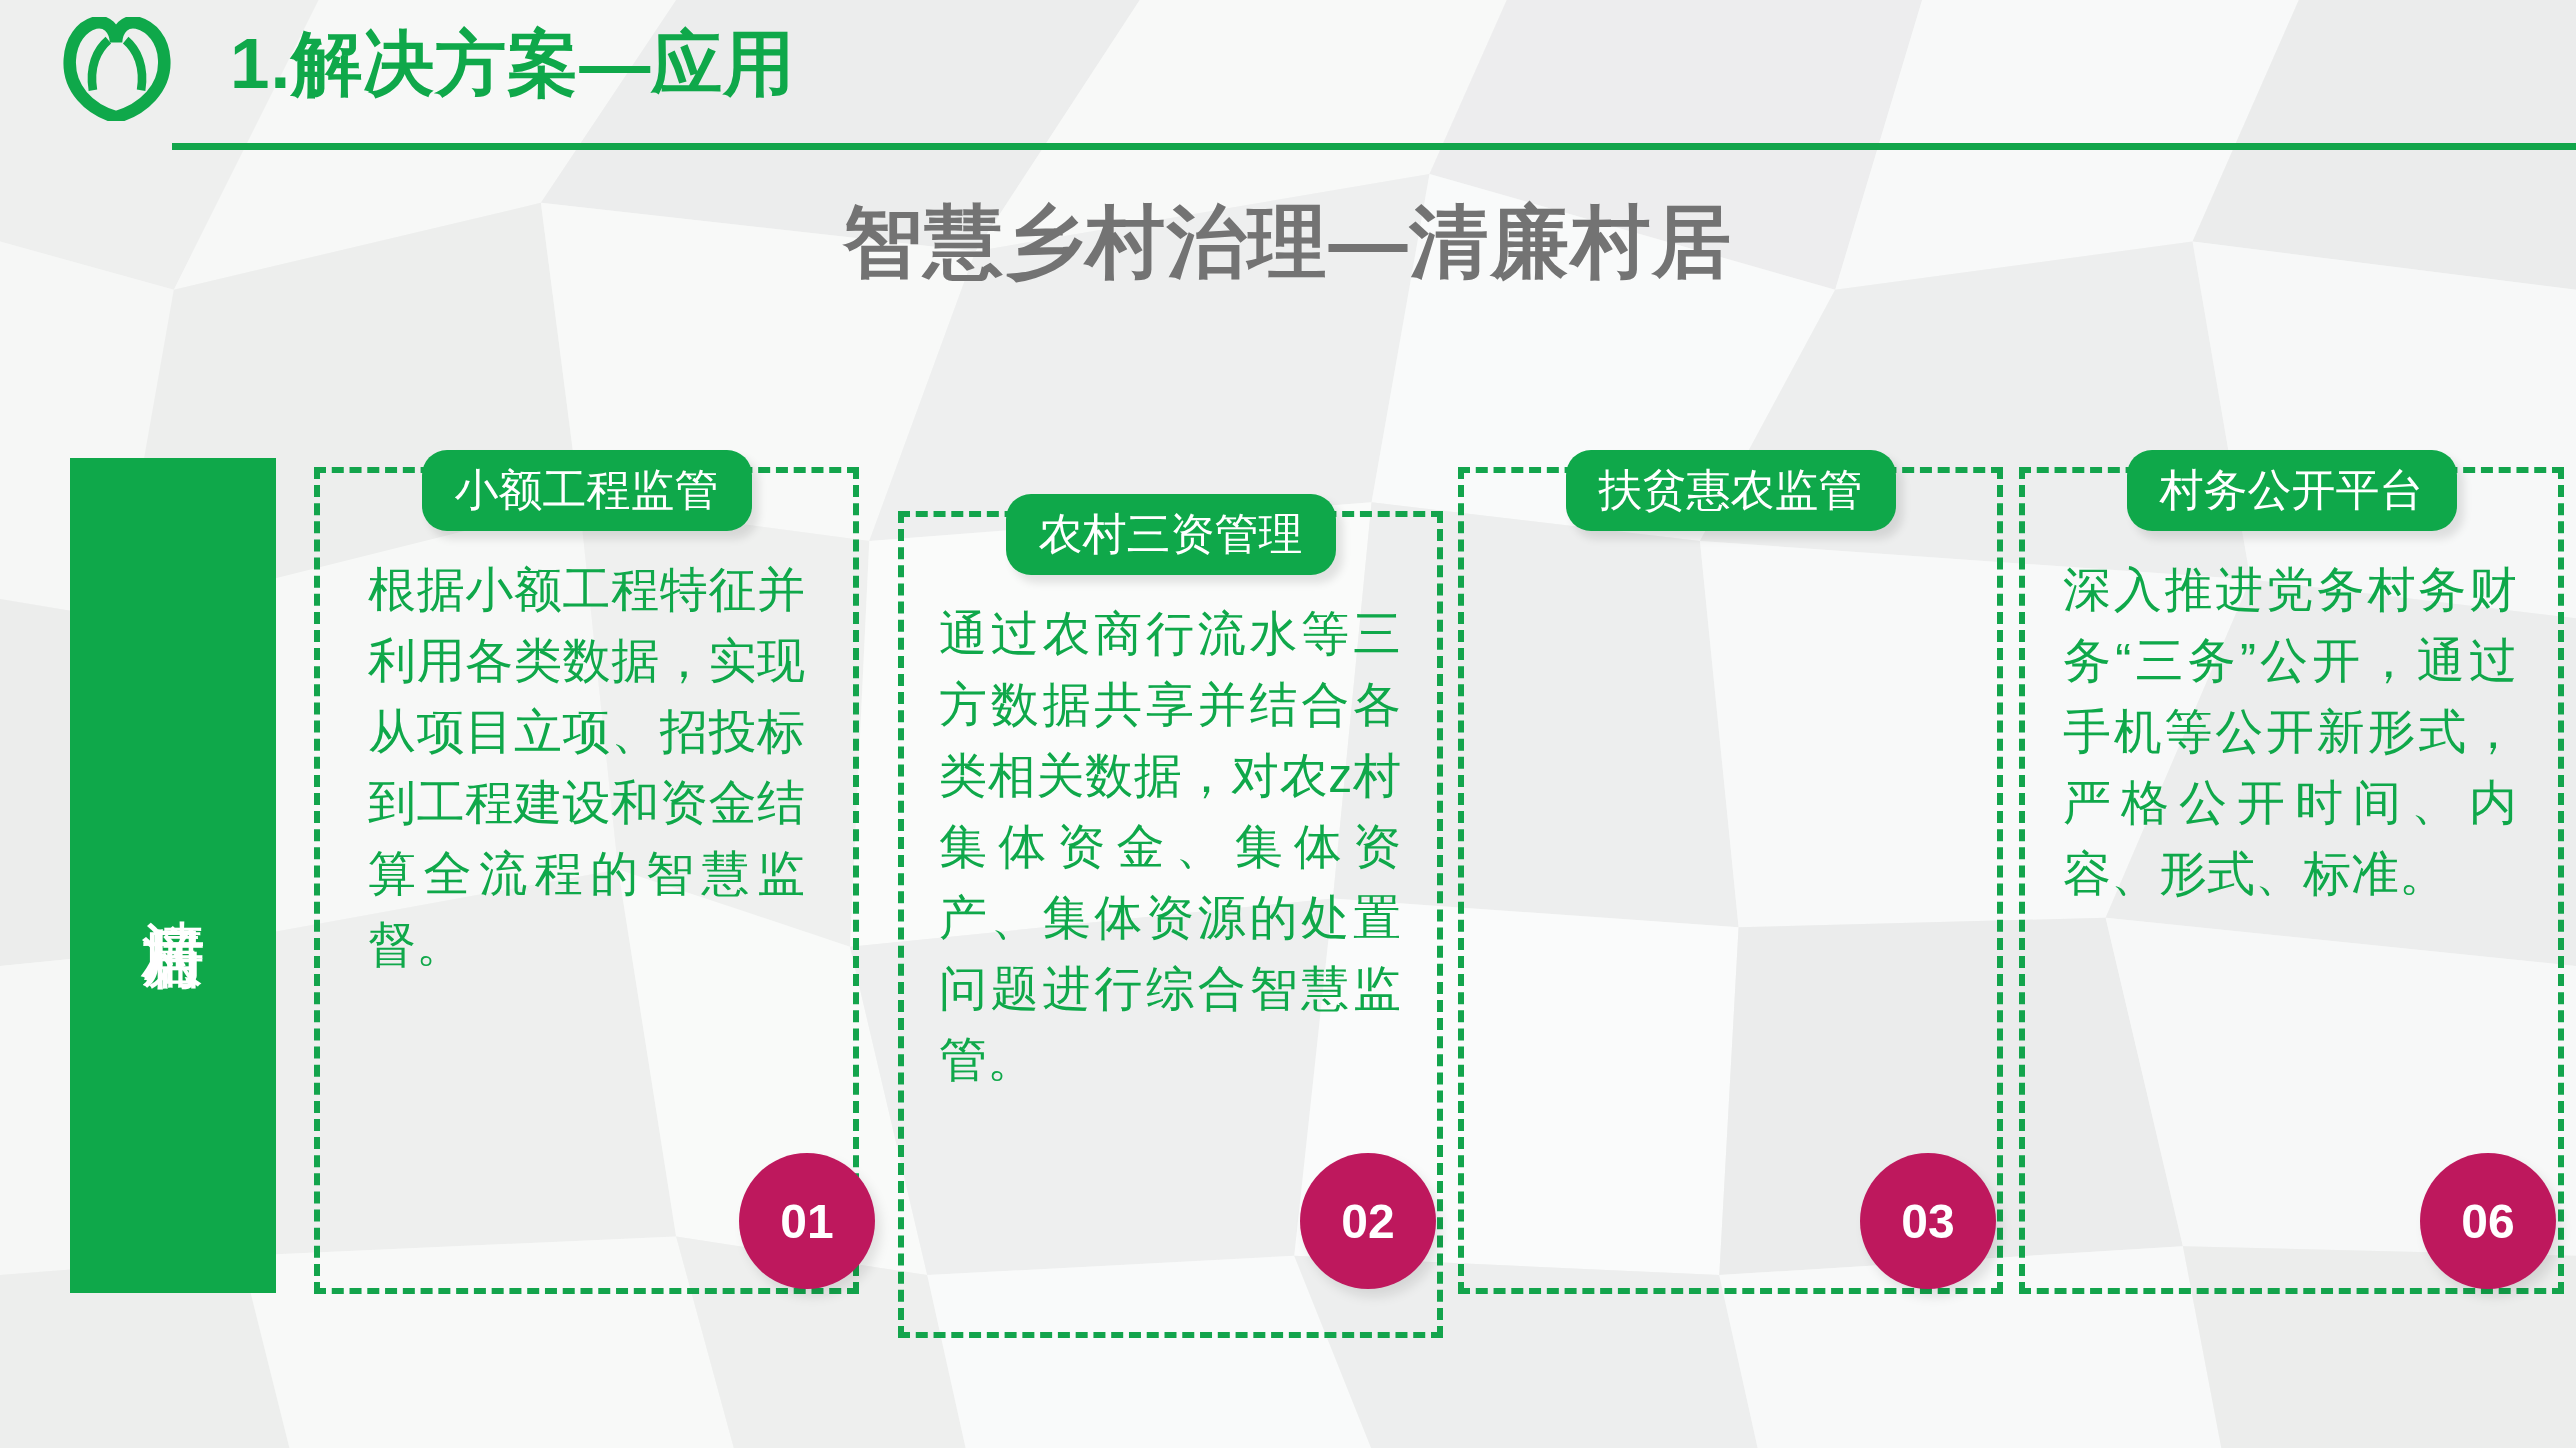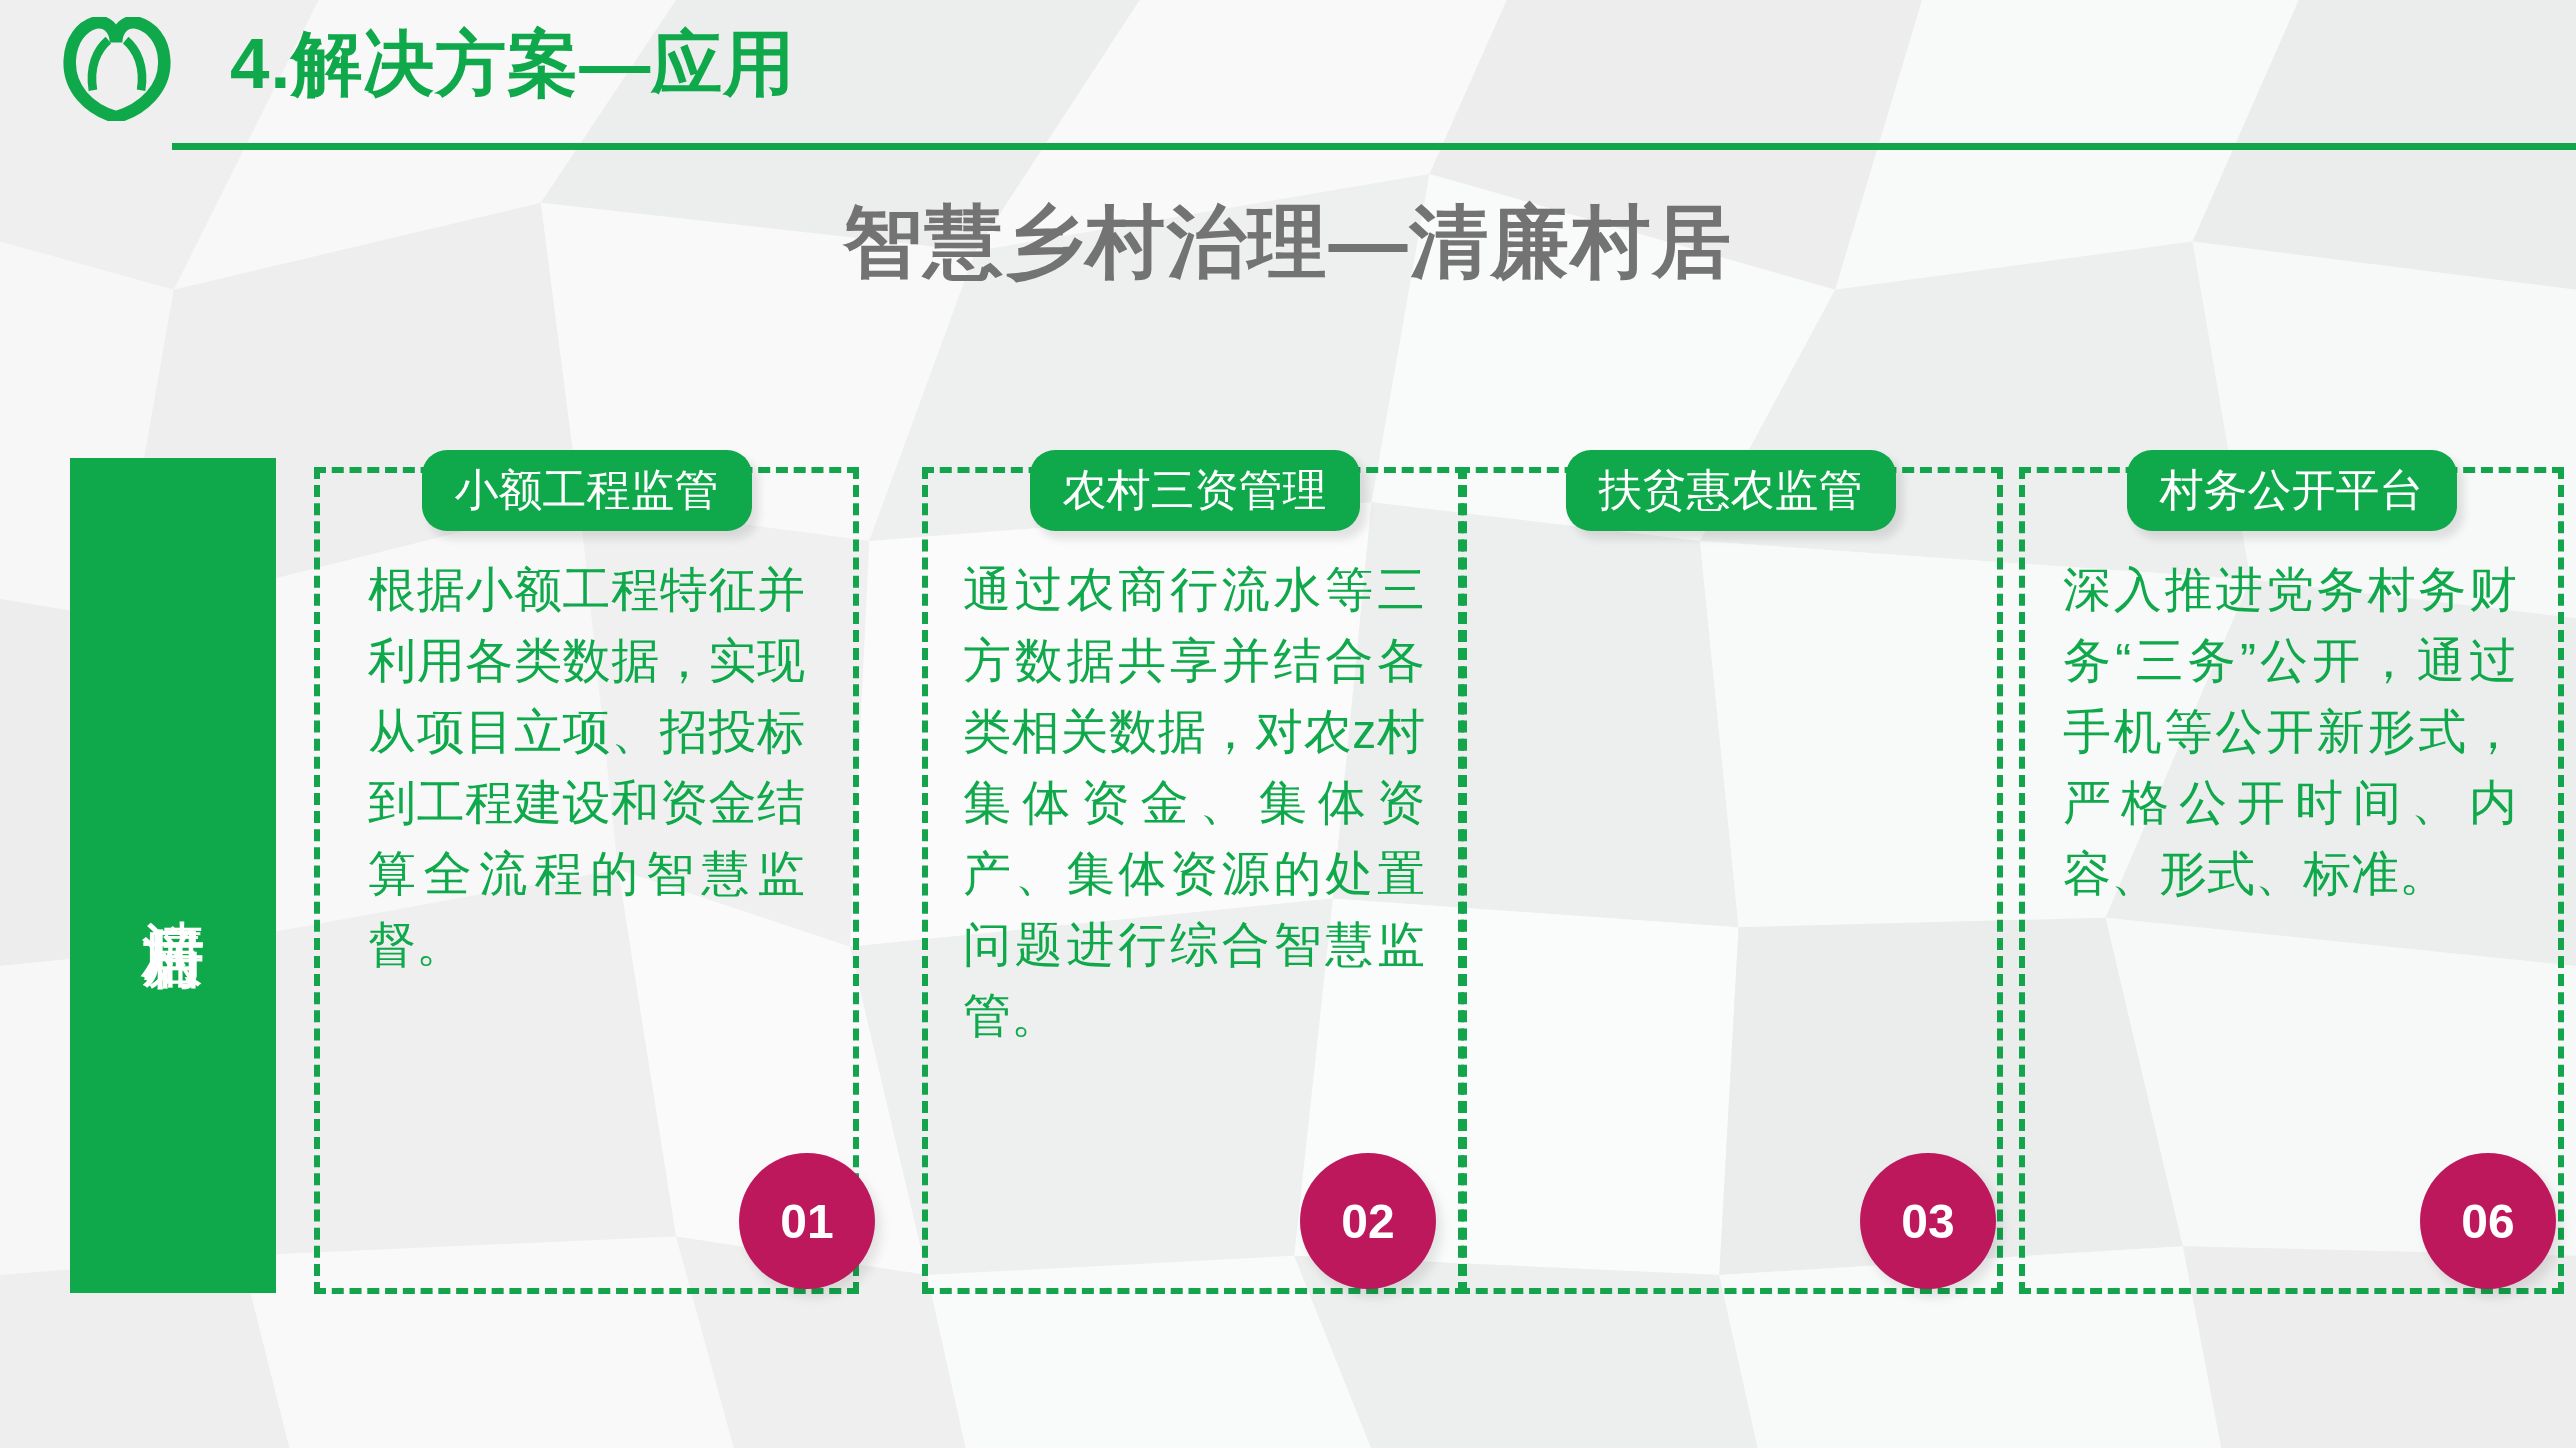--- a/index.html
+++ b/index.html
@@ -104,21 +104,21 @@
 
   
   .card {
     position: absolute;
     top: 450px;
     width: 545px;
     height: 844px;
     z-index: 3;
   }
   .card-1 { left: 314px; }
-  .card-2 { left: 922px; }
+  .card-2 { left: 898px; margin-top: 44px; }
   .card-3 { left: 1458px; }
   .card-4 { left: 2019px; }
 
   .card-frame {
     position: absolute;
     left: 0;
     top: 17.4px;
     width: 100%;
     height: 827px;
     border: 6.8px dashed #13A44C;
@@ -224,21 +224,21 @@
 </svg>
 
 <div id="header">
 
   <svg id="logo-leaf" viewBox="0 0 118 108">
     <path d="M58 104 C 30 96, 8 74, 10 44 C 11 24, 22 10, 36 6 C 48 3, 57 12, 58 26 C 59 12, 68 3, 80 6 C 95 10, 107 24, 108 44 C 110 74, 86 96, 58 104 Z" fill="none" stroke="#0FA84A" stroke-width="13"></path>
     <path d="M50 24 C 38 34, 30 52, 34 76" fill="none" stroke="#0FA84A" stroke-width="9"></path>
     <path d="M68 24 C 80 34, 88 52, 84 76" fill="none" stroke="#0FA84A" stroke-width="9"></path>
   </svg>
 
-  <div id="header-title">4.解决方案—应用</div>
+  <div id="header-title">1.解决方案—应用</div>
   <div id="header-rule"></div>
 </div>
 
 <div id="main-title">智慧乡村治理—清廉村居</div>
 
 <div id="side-bar">
   <div id="side-bar-label">清廉村居</div>
 </div>
 
 <div class="card card-1">

